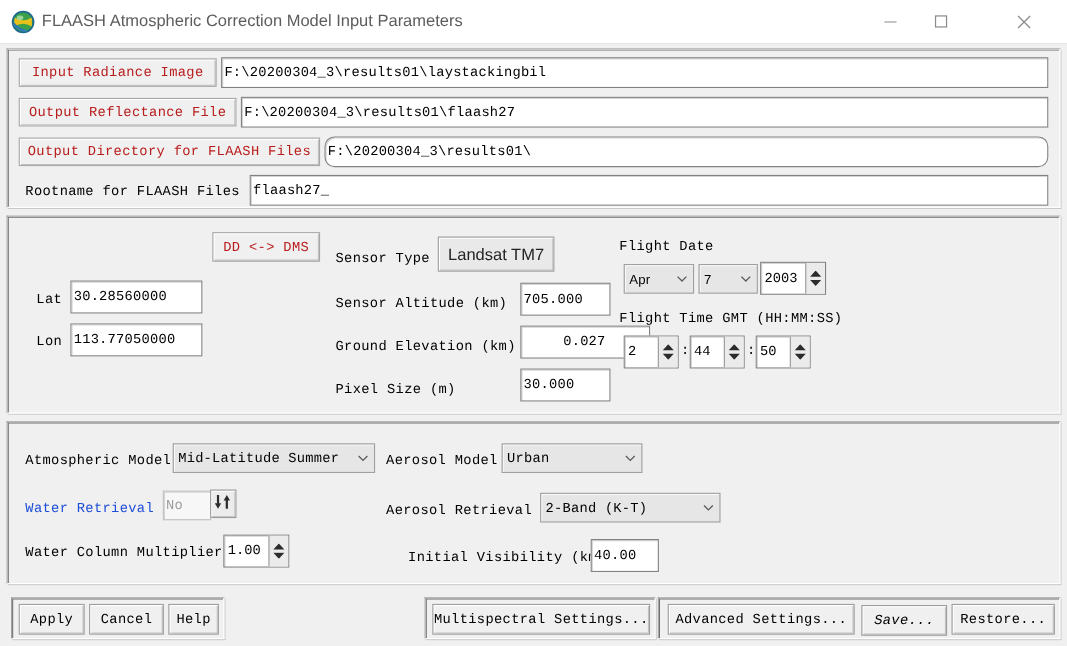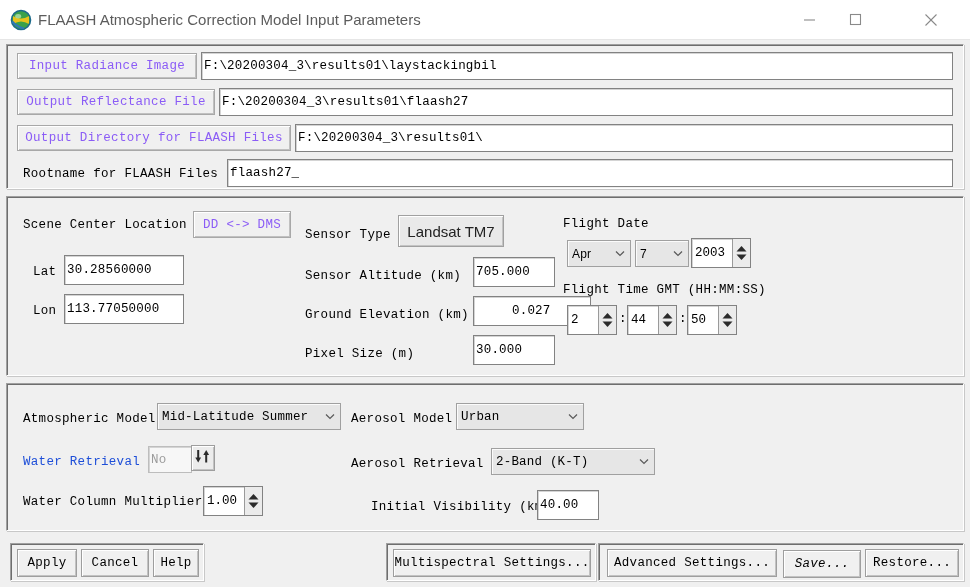--- a/index.html
+++ b/index.html
@@ -56,21 +56,21 @@
   .lbl.dim{color:#1d4ed8;}
 
   .btnlbl{            
     position:absolute;
     background:#f0f0f0;
     border:1px solid #a8a8a8;
     box-shadow:inset 1px 1px 0 #ffffff, inset -1px -1px 0 #c0c0c0;
     display:flex;align-items:center;justify-content:center;
     font-family:"Liberation Mono","DejaVu Sans Mono",monospace;
     font-size:12.5px;white-space:nowrap;letter-spacing:0.3px;
-    color:#8b5cf6;
+    color:#b91c1c;
   }
 
   .txt{               
     position:absolute;
     background:#ffffff;
     border:1px solid #828282;
     box-shadow:inset 1px 1px 0 #d4d4d4;
     display:flex;align-items:center;
     padding:0 2px;
     font-family:"Liberation Mono","DejaVu Sans Mono",monospace;
@@ -172,31 +172,30 @@
 
 <div class="panel" style="left:6px;top:44px;width:956px;height:143px;">
   <div class="panel-inner">
     <div class="btnlbl" style="left:10px;top:8px;width:178px;height:24px;">Input Radiance Image</div>
     <div class="txt" style="left:194px;top:7px;width:746px;height:26px;">F:\20200304_3\results01\laystackingbil</div>
 
     <div class="btnlbl" style="left:10px;top:44px;width:196px;height:24px;">Output Reflectance File</div>
     <div class="txt" style="left:212px;top:43px;width:728px;height:26px;">F:\20200304_3\results01\flaash27</div>
 
     <div class="btnlbl" style="left:10px;top:80px;width:272px;height:24px;">Output Directory for FLAASH Files</div>
-    <div class="txt" style="left:288px;top:79px;width:652px;height:26px;">F:\20200304_3\results01\</div>
+    <div class="txt" style="left:288px;top:79px;width:652px;height:26px;border-radius:9px;">F:\20200304_3\results01\</div>
 
     <div class="lbl" style="left:16px;top:122px;">Rootname for FLAASH Files</div>
     <div class="txt" style="left:220px;top:114px;width:720px;height:26px;">flaash27_</div>
   </div>
 </div>
 
 <div class="panel" style="left:6px;top:196px;width:956px;height:178px;">
   <div class="panel-inner">
 
-    <div class="lbl" style="left:16px;top:21px;">Scene Center Location</div>
     <div class="btnlbl" style="left:186px;top:14px;width:96px;height:25px;">DD &lt;-&gt; DMS</div>
 
     <div class="lbl" style="left:26px;top:68px;">Lat</div>
     <div class="txt" style="left:57px;top:58px;width:114px;height:28px;">30.28560000</div>
 
     <div class="lbl" style="left:26px;top:107px;">Lon</div>
     <div class="txt" style="left:57px;top:97px;width:114px;height:28px;">113.77050000</div>
 
     <div class="lbl" style="left:298px;top:31px;">Sensor Type</div>
     <div class="sensorbtn" style="left:391px;top:18px;width:104px;height:30px;">Landsat TM7</div>

